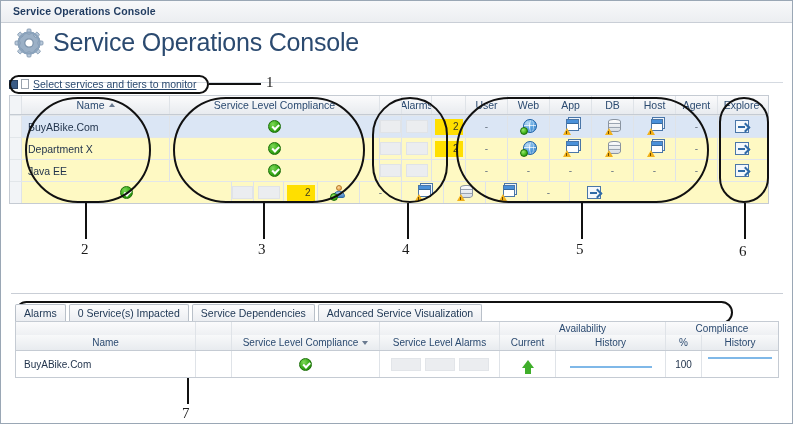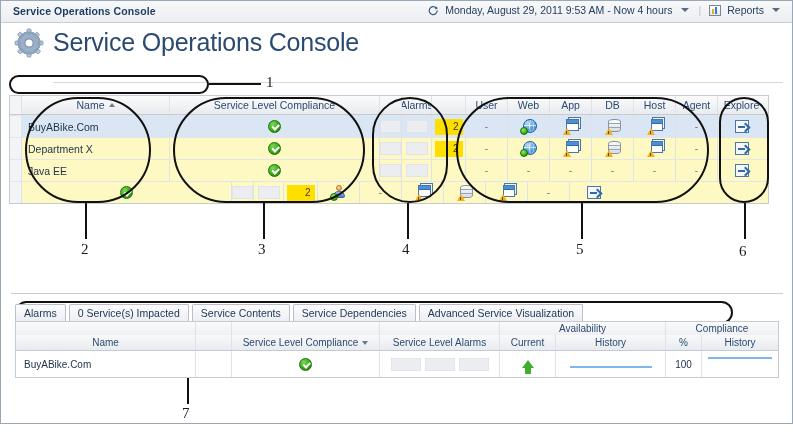--- a/index.html
+++ b/index.html
@@ -316,34 +316,20 @@
   .spark-avail { width: 82px; margin-top: 6px; }
   .spark-comp  { width: 64px; margin-bottom: 12px; }
 </style>
 </head>
 <body>
 
 <div id="page">
 
   <div class="topbar">
     <div class="topbar-title">Service Operations Console</div>
-    <div class="topbar-right">
-      <span class="tb-clock">
-        <svg width="11" height="11" viewBox="0 0 11 11">
-          <path d="M8.4 3.2 A4 4 0 1 0 9.2 5.4" fill="none" stroke="#3b5a80" stroke-width="1.2"></path>
-          <path d="M7.4 1.3 L10 3.2 L7.2 4.4 Z" fill="#3b5a80"></path>
-        </svg>
-      </span>
-      <span>Monday, August 29, 2011 9:53 AM - Now 4 hours</span>
-      <span class="tb-caret"></span>
-      <span class="tb-sep">|</span>
-      <span class="rep-icon"></span>
-      <span>Reports</span>
-      <span class="tb-caret"></span>
-    </div>
   </div>
 
   <div class="pagehead">
     <span class="gear">
       <svg width="30" height="30" viewBox="0 0 30 30">
         <g fill="#9bb0c6" stroke="#6e8aa6" stroke-width="1">
           <circle cx="15" cy="15" r="11"></circle>
         </g>
         <g fill="#b9c9da" stroke="#7c93ab" stroke-width="0.8">
           <rect x="13" y="1" width="4" height="5" rx="1"></rect>
@@ -356,20 +342,25 @@
           <rect x="4.5" y="20.5" width="4" height="5" rx="1" transform="rotate(45 6.5 23)"></rect>
         </g>
         <circle cx="15" cy="15" r="10.5" fill="none" stroke="#8aa2bb" stroke-width="2"></circle>
         <circle cx="15" cy="15" r="4.2" fill="#ffffff" stroke="#7c93ab" stroke-width="1.2"></circle>
       </svg>
     </span>
     <div class="pagetitle">Service Operations Console</div>
     <div class="head-rule"></div>
   </div>
 
+  <div class="selstrip">
+    <span class="sel-sq"></span>
+    <span class="sel-page"></span>
+    <span class="sel-link">Select services and tiers to monitor</span>
+  </div>
 
   <div class="grid">
 
     <div class="grid-row grid-head">
       <div class="cell c-gut"></div>
       <div class="cell c-name">
         <span>Name</span>
         <span class="sortcaret"></span>
       </div>
       <div class="cell c-slc">Service Level Compliance</div>
@@ -609,21 +600,20 @@
     <div class="oval" style="left:14px;top:300px;width:718px;height:23px;"></div>
     <div class="tick" style="left:186px;top:320px;height:83px;"></div>
     <div class="callout-num" style="left:181px;top:404px;">7</div>
   </div>
 
   <div class="mid-rule"></div>
 
   <div class="tabstrip">
     <div class="tab">Alarms</div>
     <div class="tab">0 Service(s) Impacted</div>
-    <div class="tab">Service Contents</div>
     <div class="tab">Service Dependencies</div>
     <div class="tab">Advanced Service Visualization</div>
   </div>
 
   <div class="bgrid">
 
     <div class="bhead-top">
       <div class="bcell bc-name"></div>
       <div class="bcell bc-gap"></div>
       <div class="bcell bc-slc"></div>

